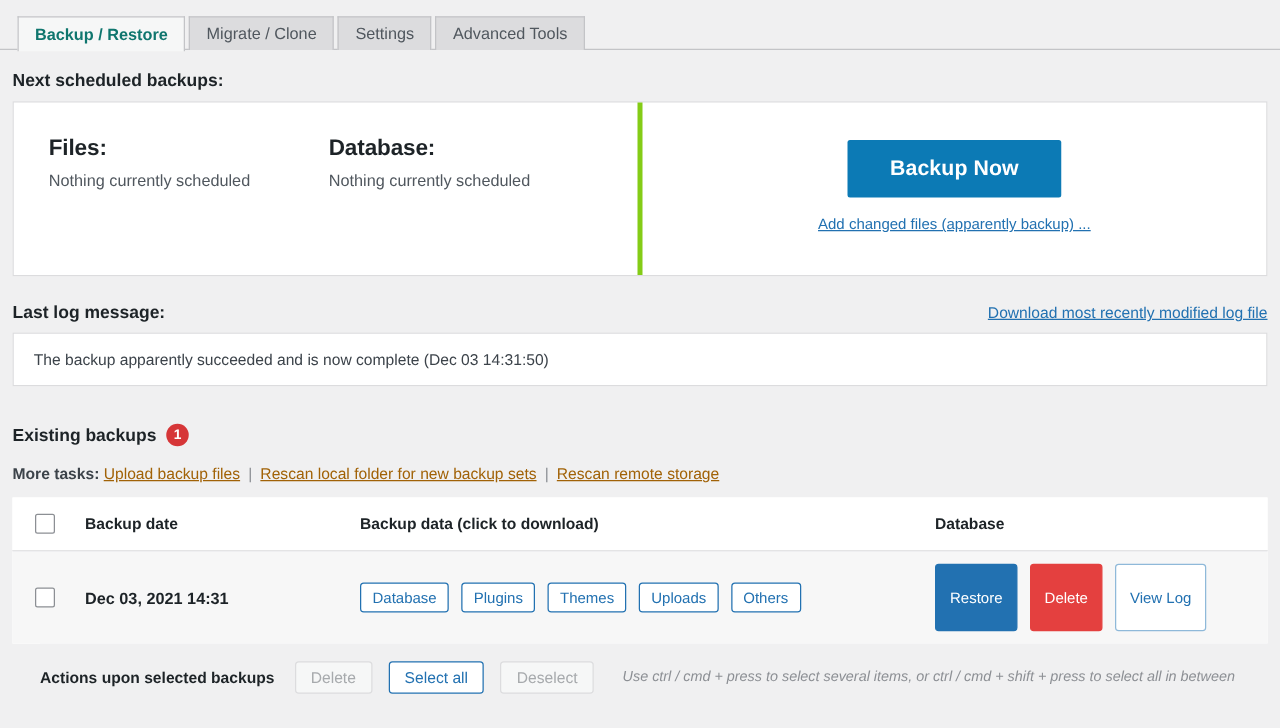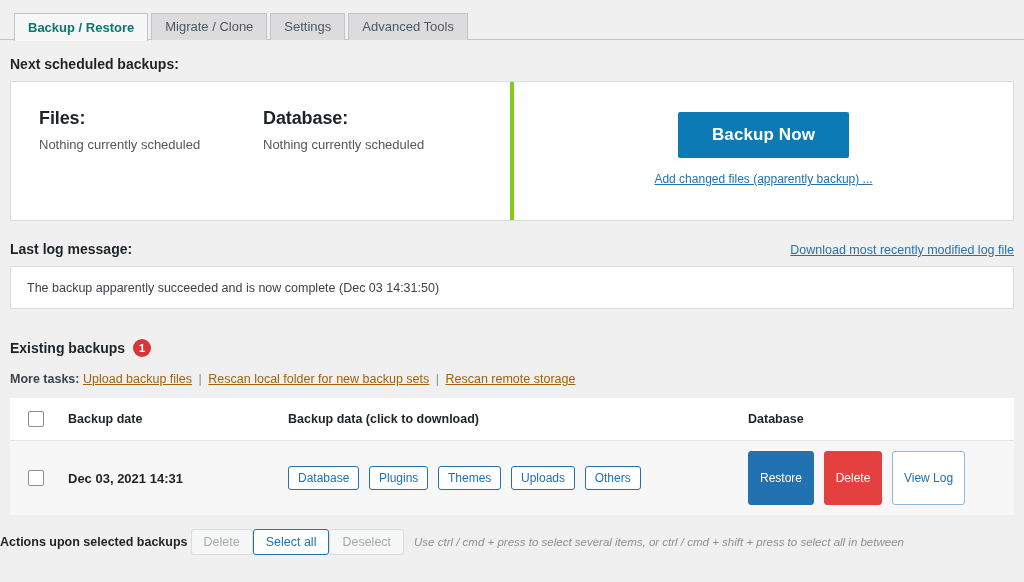--- a/index.html
+++ b/index.html
@@ -261,23 +261,24 @@
     font-family: inherit;
   }
   .act.restore { background: #2271b1; color: #fff; border-color: #2271b1; }
   .act.delete  { background: #e4403f; color: #fff; border-color: #e4403f; }
   .act.viewlog { background: #fff; color: #2271b1; border-color: #8fb9d9; }
 
   
   .bottombar {
     display: flex;
     align-items: center;
-    gap: 0;
+    gap: 13px;
     padding: 14px 12px 0 0;
     background: #f0f0f1;
+    margin-left: 32px;
   }
   .bb-label {
     font-size: 12.5px;
     font-weight: bold;
     color: #1d2327;
     margin-right: 3px;
   }
   .bb-btn {
     font-size: 12.5px;
     padding: 5px 12px;

